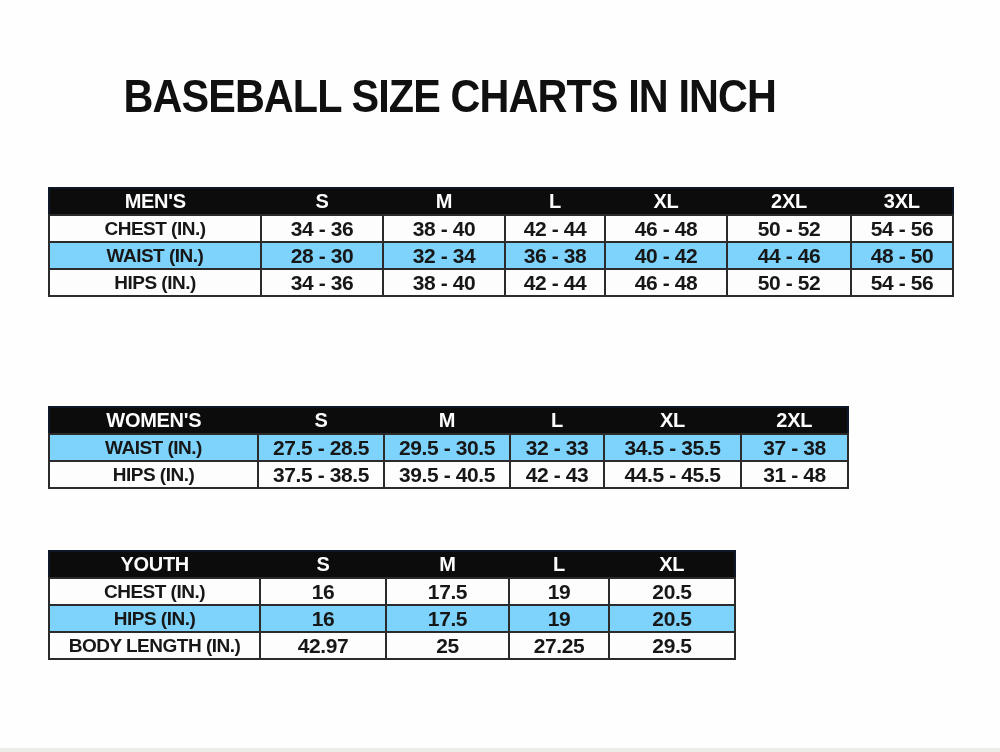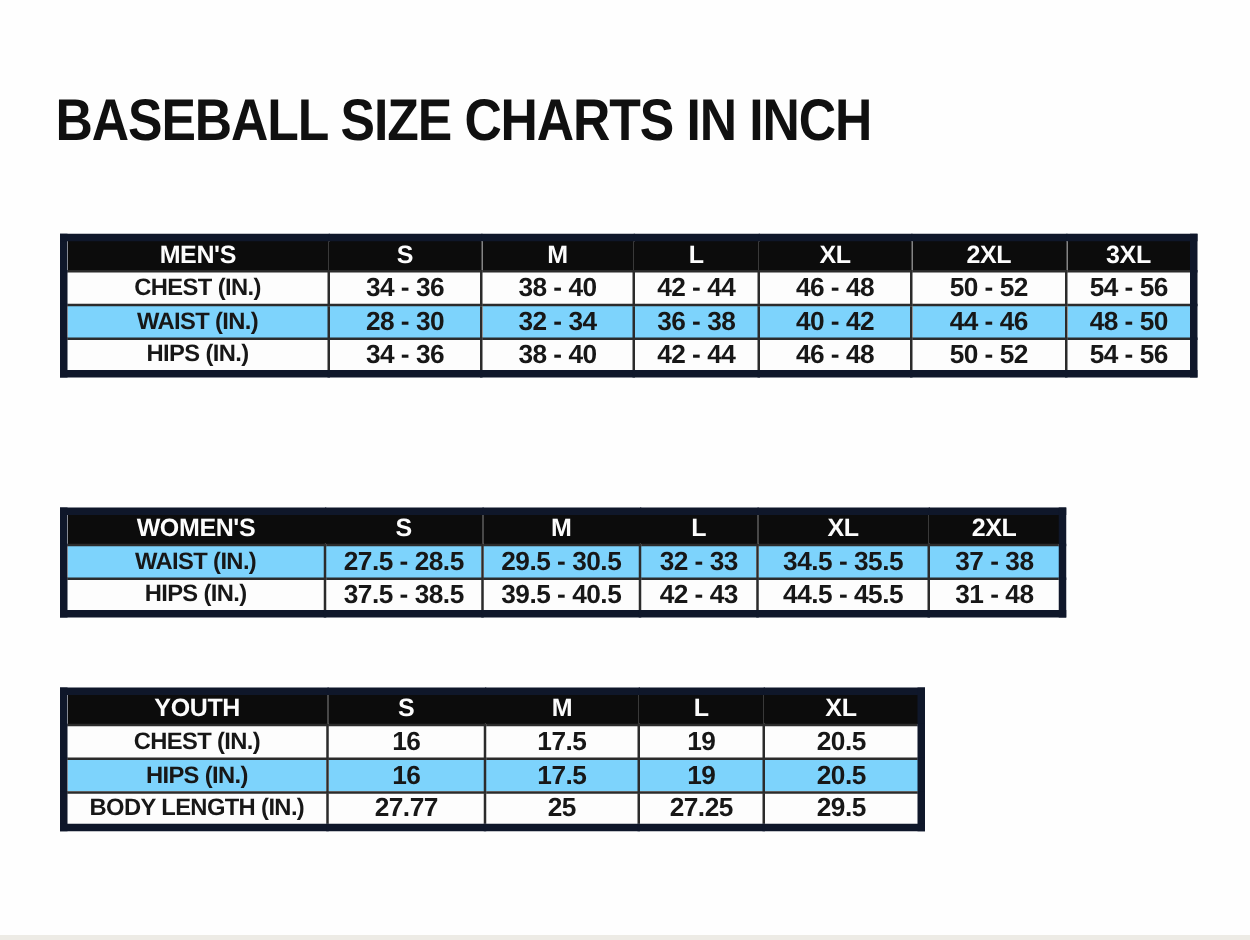--- a/index.html
+++ b/index.html
@@ -4,32 +4,32 @@
 <style>
   * { margin:0; padding:0; box-sizing:border-box; }
   html,body { background:#ffffff; }
   body {
     width:1000px; height:752px;
     font-family:"Liberation Sans", sans-serif;
     position:relative; overflow:hidden;
   }
   .page { position:absolute; inset:0; background:#fefefe; }
 
-  .title-wrap { position:absolute; top:72px; left:0; width:899px; text-align:left; }
+  .title-wrap { position:absolute; top:72px; left:0; width:899px; text-align:center; }
   .title-inner {
     display:inline-block; white-space:nowrap;
     font-size:47px; font-weight:bold; color:#101010;
     letter-spacing:-1px; line-height:1;
     transform:scaleX(0.88); transform-origin:center;
   }
 
   table.size-table {
     position:absolute; left:48px;
     border-collapse:collapse; table-layout:fixed;
-    background:#fdfdfd; border:6px solid #0f172a;
+    background:#fdfdfd; border:2px solid #0f172a;
   }
   table.size-table th {
     background:#0c0c0c; color:#fcfcfc;
     font-size:20px; font-weight:bold;
     height:27px; padding:0 2px; text-align:center;
     border:1px solid #0c0c0c; letter-spacing:-0.3px;
     white-space:nowrap; overflow:hidden;
   }
   table.size-table td {
     height:27px; padding:0 2px; text-align:center;
@@ -177,21 +177,21 @@
       </tr>
       <tr class="alt">
         <td class="lbl">HIPS (IN.)</td>
         <td>16</td>
         <td>17.5</td>
         <td>19</td>
         <td>20.5</td>
       </tr>
       <tr class="plain">
         <td class="lbl">BODY LENGTH (IN.)</td>
-        <td>27.77</td>
+        <td>42.97</td>
         <td>25</td>
         <td>27.25</td>
         <td>29.5</td>
       </tr>
     </tbody>
   </table>
 
   <div class="bottom-edge"></div>
 </div>
 

